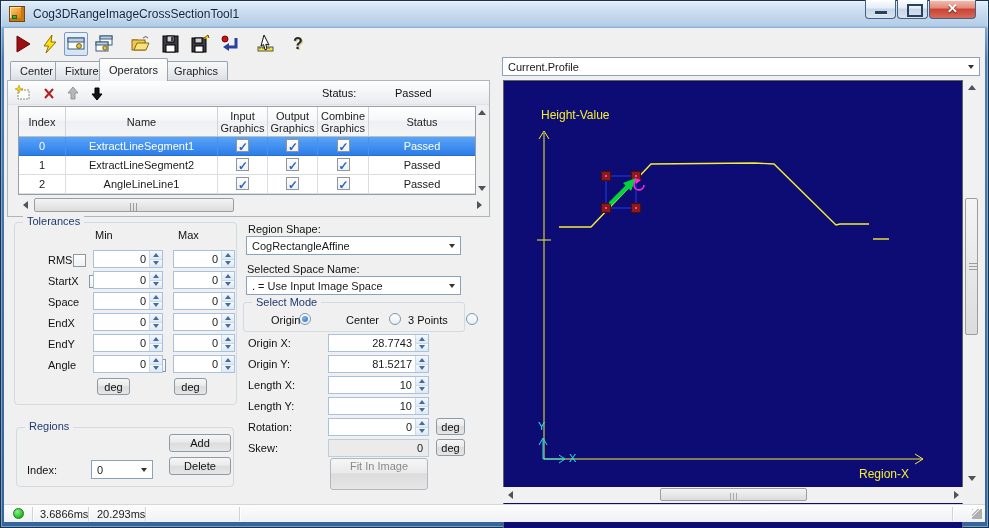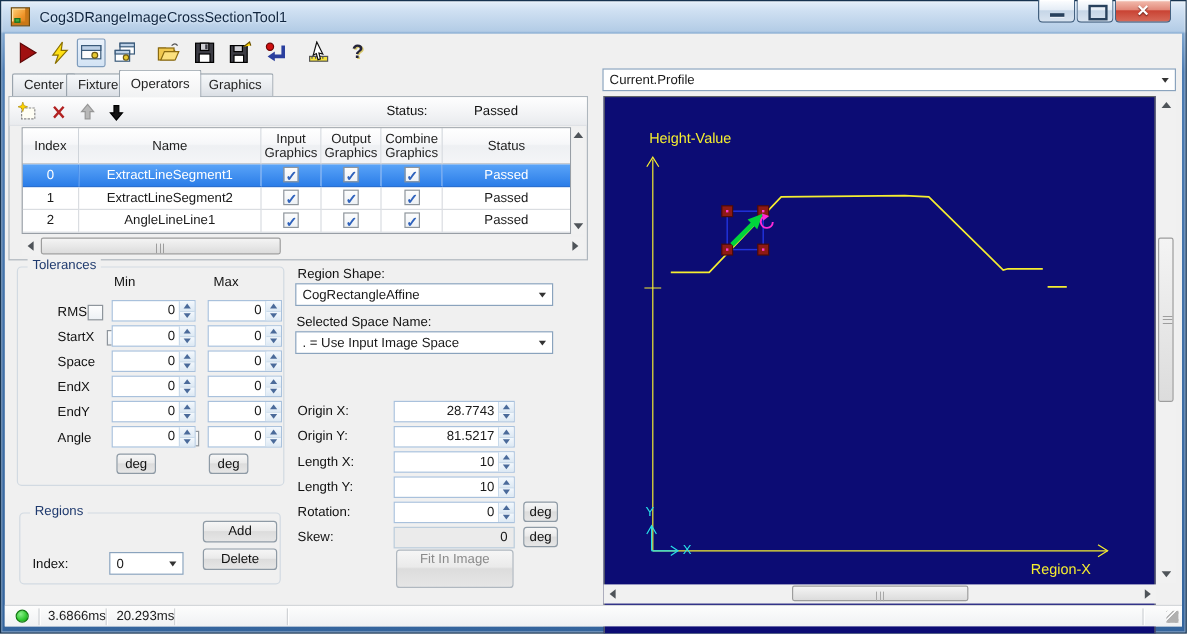--- a/index.html
+++ b/index.html
@@ -430,20 +430,29 @@
         </span>
     </div>
     <span class="abs lbl" style="left:243px;top:235px">Selected Space Name:</span>
     <div class="abs combo" style="left:242px;top:248px;width:215px;height:19px">
       <span class="val">. = Use Input Image Space</span>
         <span class="dd">
           <b class="tri-d" style="border-top-color:#333"></b>
         </span>
     </div>
 
+    <div class="abs group" style="left:239px;top:274px;width:222px;height:30px;border-radius:3px">
+      <span class="gtitle" style="top:-7px">Select Mode</span>
+      <span class="abs radio sel" style="left:11px;top:10px"></span>
+      <span class="abs lbl" style="left:27px;top:11px">Origin</span>
+      <span class="abs radio" style="left:86px;top:10px"></span>
+      <span class="abs lbl" style="left:102px;top:11px">Center</span>
+      <span class="abs radio" style="left:148px;top:10px"></span>
+      <span class="abs lbl" style="left:164px;top:11px">3 Points</span>
+    </div>
 
     <span class="abs lbl" style="left:244px;top:309px">Origin X:</span>
     <div class="abs spin" style="left:324px;top:306px;width:101px">
         <span class="v">28.7743</span>
         <span class="btns">
           <i>
             <b class="tri-u"></b>
           </i>
           <i>
             <b class="tri-d"></b>

